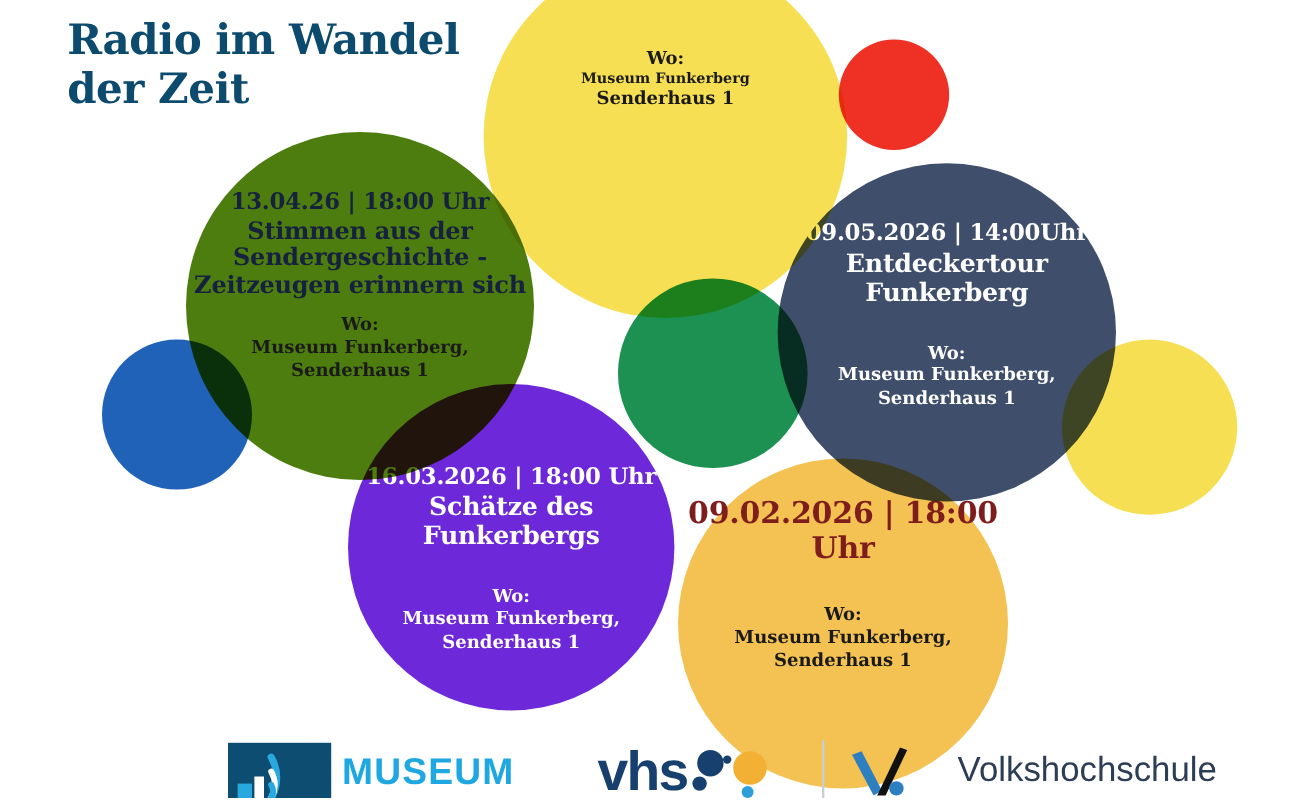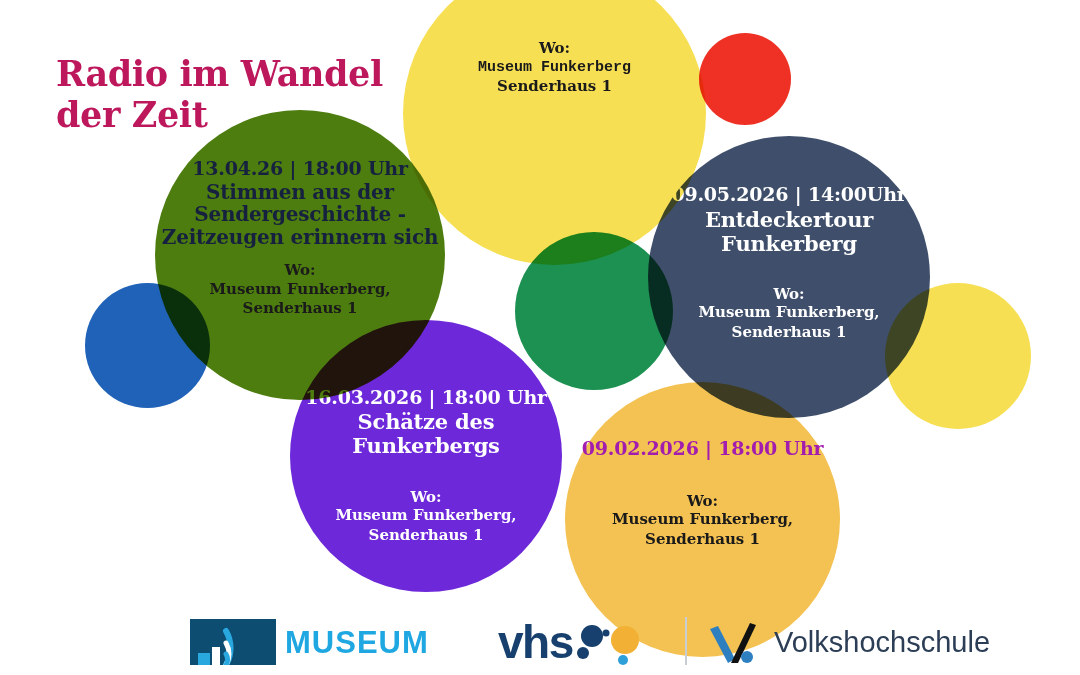--- a/index.html
+++ b/index.html
@@ -51,28 +51,27 @@
     font-weight: bold;
     line-height: 1.3;
   }
 
   
   #poster-title {
     position: absolute;
     left: 56px;
     top: 14px;
     width: 390px;
-    color: #be185d;
+    color: #0c4a6e;
     font-family: "DejaVu Serif", serif;
     font-weight: bold;
     font-size: 35px;
     line-height: 1.17;
     letter-spacing: -0.4px;
     z-index: 40;
-    margin-top: 40px;
   }
 
   
   #logo-bar {
     position: absolute;
     left: 0;
     bottom: 0;
     width: 1080px;
     height: 80px;
     z-index: 60;
@@ -108,21 +107,21 @@
   }
   .vhs-dots { position: relative; width: 66px; height: 46px; flex: none; margin-left: 2px; }
 
   #logo-divider {
     position: absolute;
     left: 685px; top: 22px;
     width: 2px; height: 48px;
     background: #c9cdd4;
   }
 
-  #logo-vhsbb { left: 706px; top: 24px; }
+  #logo-vhsbb { left: 706px; top: 24px; gap: 24px; }
   .vhsbb-mark { position: relative; width: 58px; height: 46px; flex: none; }
   .vhsbb-text {
     color: #2c3e56;
     font-family: "Liberation Sans", sans-serif;
     font-size: 29px;
     letter-spacing: 0px;
     margin-left: 10px;
     line-height: 1;
     white-space: nowrap;
   }
@@ -146,38 +145,38 @@
     <div class="ev-head" style="color:#ffffff; font-size:21px; white-space:pre-line; margin-top:2px;">Entdeckertour
 Funkerberg</div>
     <div class="ev-wo-label" style="color:#ffffff; font-size:15px; margin-top:29px;">Wo:</div>
     <div class="ev-wo-lines" style="color:#ffffff; font-size:15px;">Museum Funkerberg,</div>
     <div class="ev-wo-lines" style="color:#ffffff; font-size:15px;">Senderhaus 1</div>
   </div>
 
   <div class="event" style="left:403px; top:-38px; width:303px; height:303px; background:#F7DF54; z-index:8;
               padding-top:64px;">
     <div class="ev-wo-label" style="color:#1a1a1a; font-size:15px; margin-top:13px;">Wo:</div>
-    <div class="ev-wo-lines" style="color:#1a1a1a; font-size:15px;font-family:Liberation Mono, monospace;">Museum Funkerberg</div>
+    <div class="ev-wo-lines" style="color:#1a1a1a; font-size:12px;">Museum Funkerberg</div>
     <div class="ev-wo-lines" style="color:#1a1a1a; font-size:15px;">Senderhaus 1</div>
   </div>
 
   <div class="event" style="left:155px; top:110px; width:290px; height:290px; background:#4d7c0f; z-index:9;
               padding-top:48px;">
     <div class="ev-head" style="color:#15213f; font-size:19px; white-space:pre-line;">13.04.26 | 18:00 Uhr</div>
     <div class="ev-head" style="color:#15213f; font-size:20px; white-space:pre-line; margin-top:1px;">Stimmen aus der
 Sendergeschichte -
 Zeitzeugen erinnern sich</div>
     <div class="ev-wo-label" style="color:#1a1a1a; font-size:15px; margin-top:12px;">Wo:</div>
     <div class="ev-wo-lines" style="color:#1a1a1a; font-size:15px;">Museum Funkerberg,</div>
     <div class="ev-wo-lines" style="color:#1a1a1a; font-size:15px;">Senderhaus 1</div>
   </div>
 
   <div class="event" style="left:565px; top:382px; width:275px; height:275px; background:#F4C252; z-index:10;
               padding-top:32px;">
-    <div class="ev-head" style="color:#a21caf; font-size:19px; white-space:pre-line;margin-top:24px;">09.02.2026 | 18:00 Uhr</div>
+    <div class="ev-head" style="color:#7f1d1d; font-size:25px; white-space:pre-line;">09.02.2026 | 18:00 Uhr</div>
     <div class="ev-wo-label" style="color:#1a1a1a; font-size:15px; margin-top:32px;">Wo:</div>
     <div class="ev-wo-lines" style="color:#1a1a1a; font-size:15px;">Museum Funkerberg,</div>
     <div class="ev-wo-lines" style="color:#1a1a1a; font-size:15px;">Senderhaus 1</div>
   </div>
 
   <div class="event" style="left:290px; top:320px; width:272px; height:272px; background:#6d28d9; z-index:11;
               padding-top:67px;">
     <div class="ev-head" style="color:#ffffff; font-size:19px; white-space:pre-line;">16.03.2026 | 18:00 Uhr</div>
     <div class="ev-head" style="color:#ffffff; font-size:21px; white-space:pre-line; margin-top:1px;">Schätze des Funkerbergs</div>
     <div class="ev-wo-label" style="color:#ffffff; font-size:15px; margin-top:30px;">Wo:</div>

